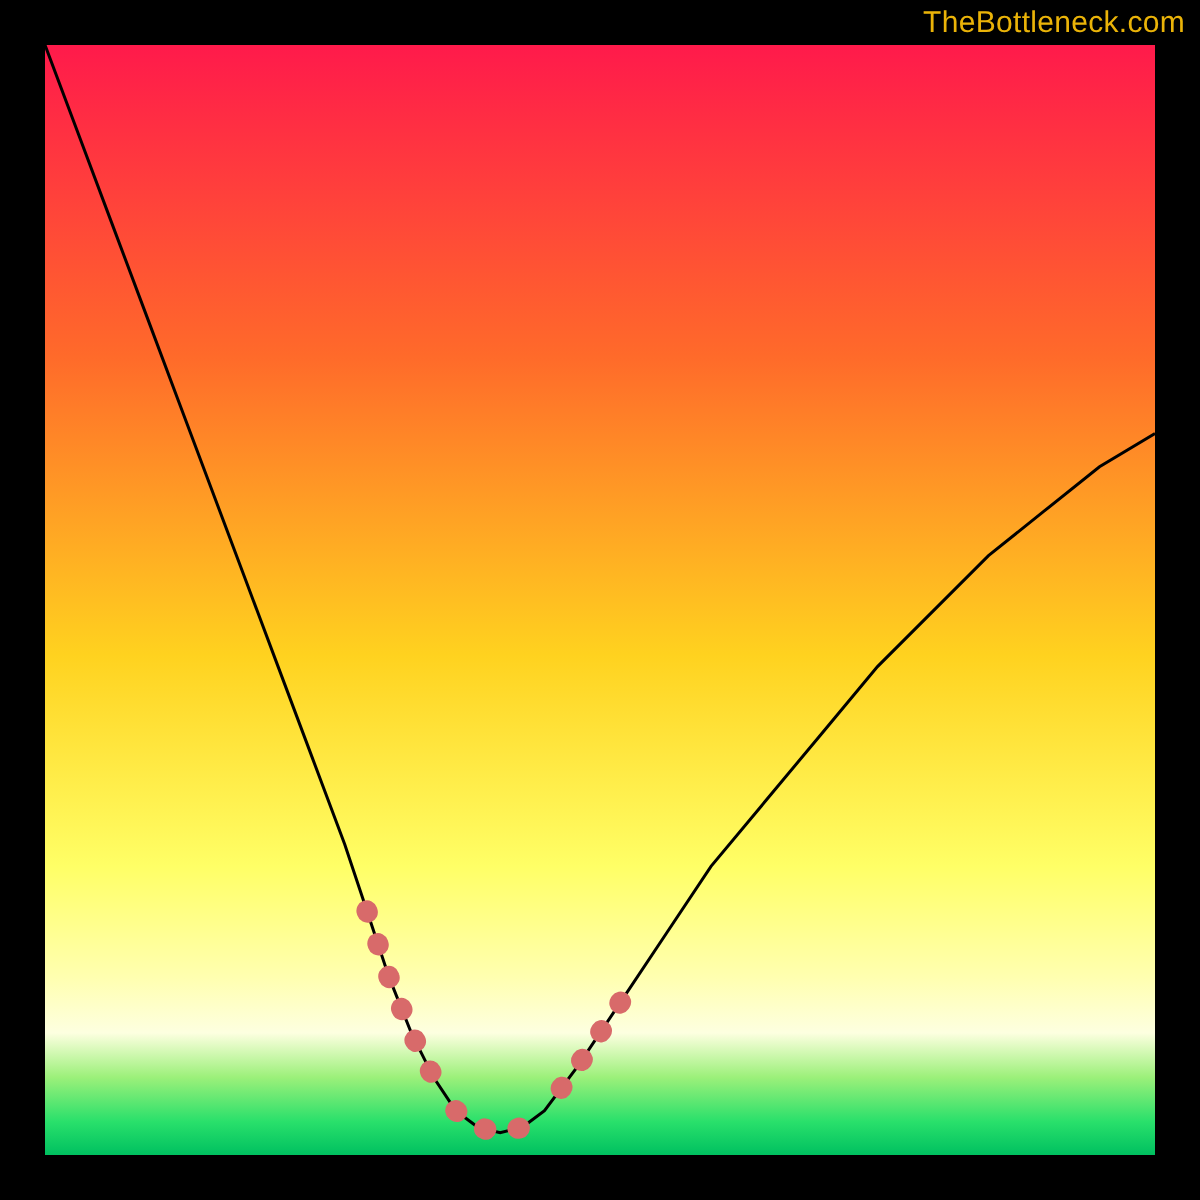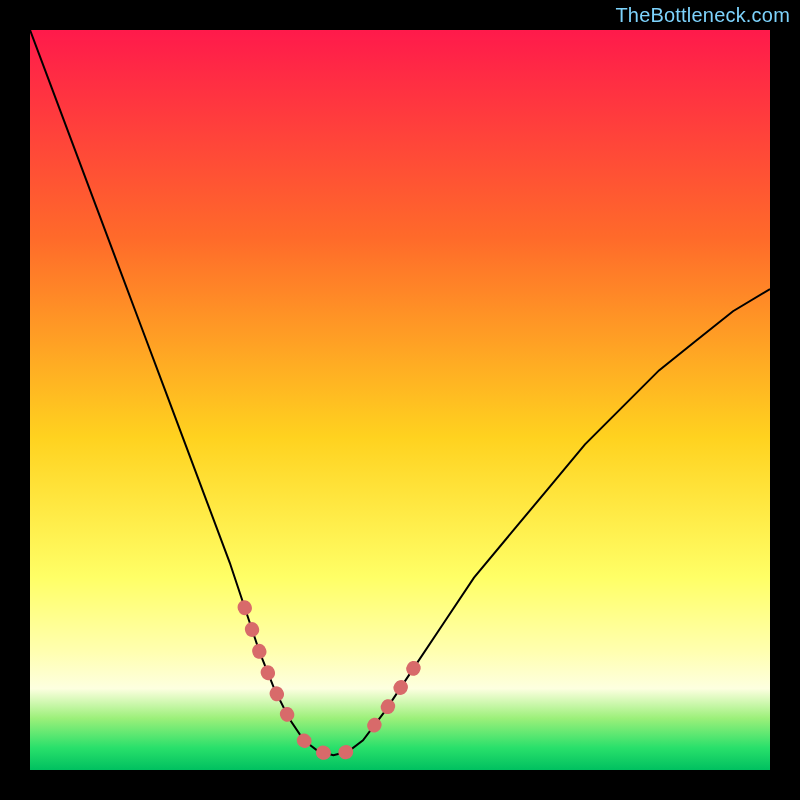--- a/index.html
+++ b/index.html
@@ -26,21 +26,21 @@
   }
   .plot-svg {
     display: block;
     width: 740px;
     height: 740px;
   }
   .watermark {
     position: absolute;
     top: 4px;
     right: 10px;
-    color: #7dd3fc;
+    color: #eab308;
     font-size: 20px;
     font-weight: 500;
     letter-spacing: 0.2px;
     user-select: none;
   }
 </style>
 </head>
 <body>
 
 <div class="stage">

